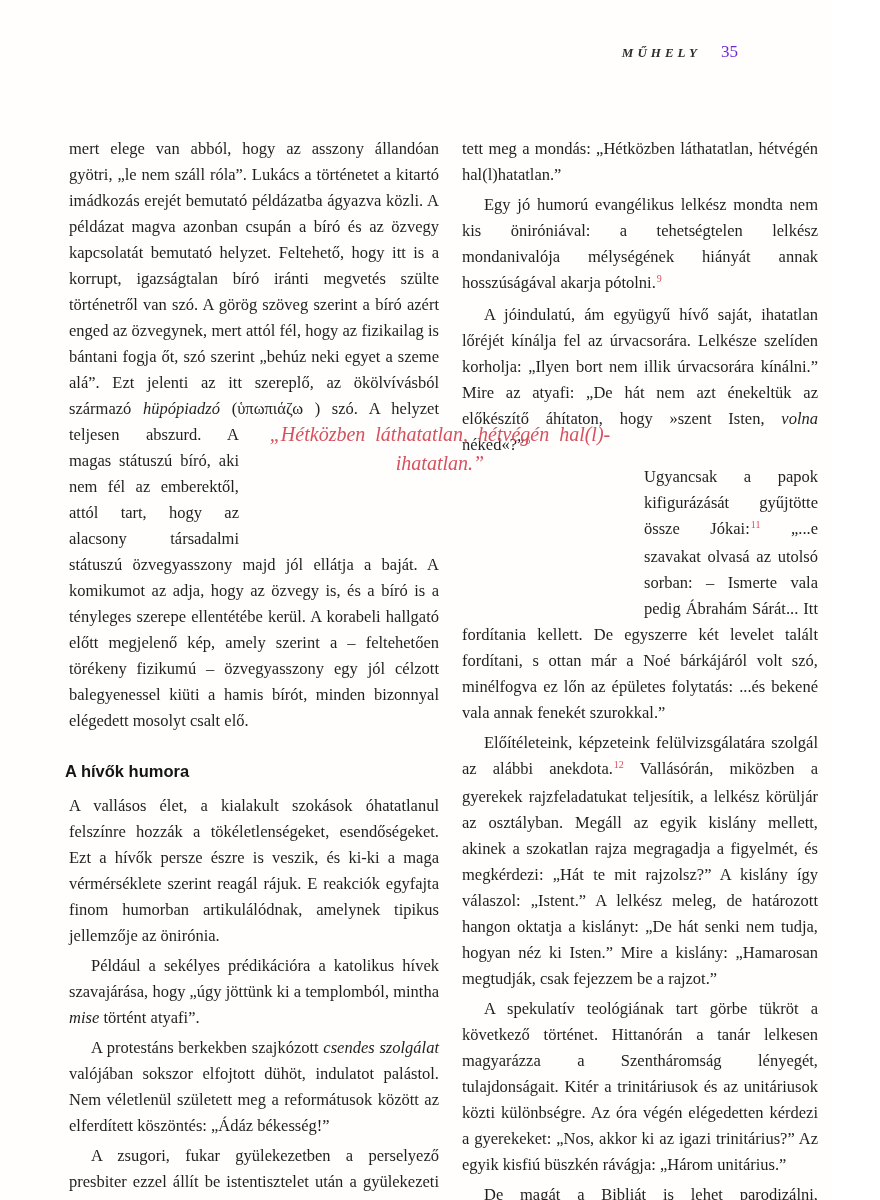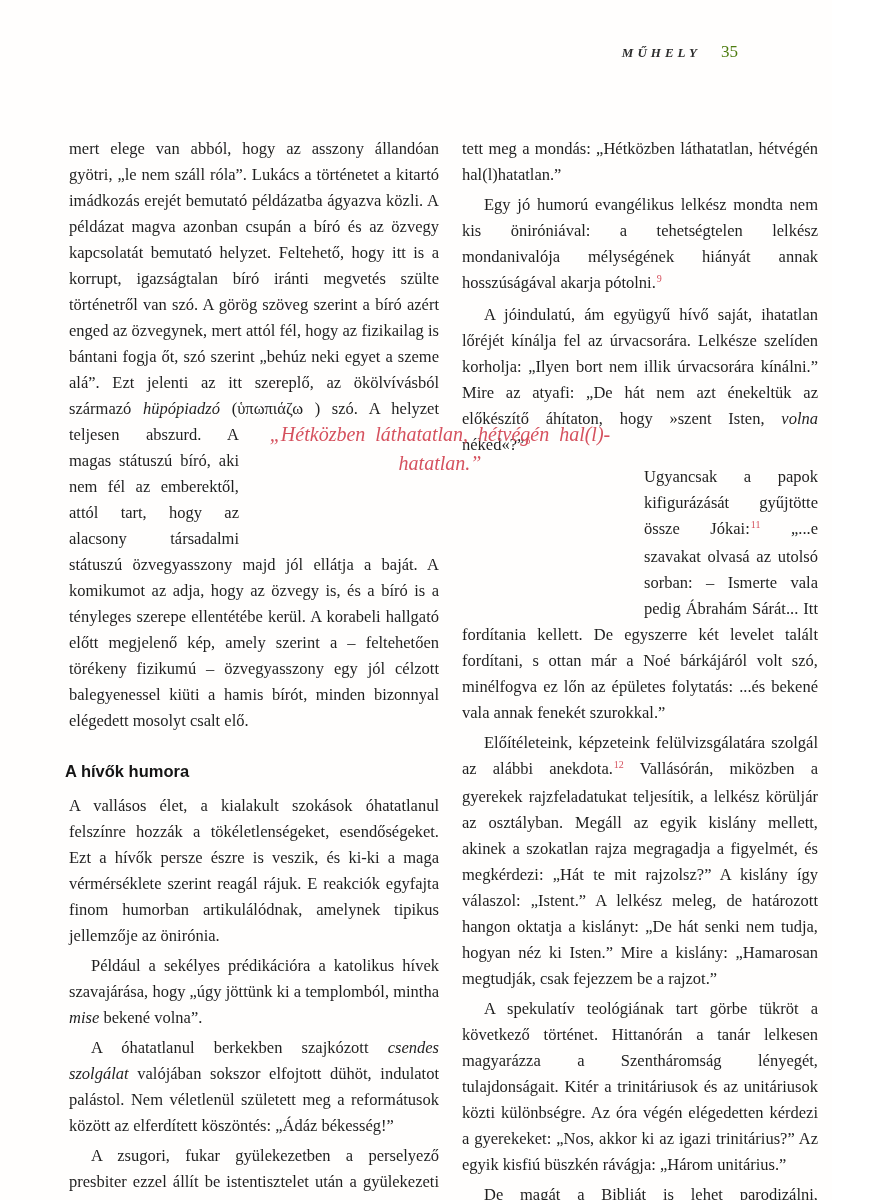--- a/index.html
+++ b/index.html
@@ -13,21 +13,21 @@
     position:absolute;top:42px;right:94px;
     display:flex;align-items:baseline;gap:20px;
   }
   .journal-name{
     font-family:"Liberation Serif",serif;
     font-weight:bold;font-style:italic;
     font-size:13px;letter-spacing:4px;color:#2e2e2e;
   }
   .page-number{
     font-family:"Liberation Serif",serif;
-    font-size:17px;color:#4d7c0f;
+    font-size:17px;color:#6d28d9;
   }
   .columns{
     position:absolute;left:65px;top:132px;width:757px;
     display:flex;gap:15px;
   }
   .col{
     font-family:"Liberation Serif",serif;
     font-size:16.5px;line-height:26px;
     color:var(--text,#1f1f1f);
     text-align:justify;
@@ -70,34 +70,34 @@
   <div class="page-header">
     <span class="journal-name">MŰHELY</span>
     <span class="page-number">35</span>
   </div>
 
   <div class="columns">
     <div class="col col-left">
         <p class="para"><span>mert elege van abból, hogy az asszony állandóan gyötri, „le nem száll róla”. Lukács a történetet a kitartó imádkozás erejét bemutató példázatba ágyazva közli. A példázat magva azonban csupán a bíró és az özvegy kapcsolatát bemutató helyzet. Feltehető, hogy itt is a korrupt, igazságtalan bíró iránti megvetés szülte történetről van szó. A görög szöveg szerint a bíró azért enged az özvegynek, mert attól fél, hogy az fizikailag is bántani fogja őt, szó szerint „behúz neki egyet a szeme alá”. Ezt jelenti az itt szereplő, az ökölvívásból származó </span><span class="it">hüpópiadzó</span><span> (ὑπωπιάζω ) szó. A helyzet teljesen </span><span class="spacer-right" style="width: 200px; height: 130px;"></span><span>abszurd. A magas státuszú bíró, aki nem fél az emberektől, attól tart, hogy az alacsony társadalmi státuszú özvegyasszony majd jól ellátja a baját. A komikumot az adja, hogy az özvegy is, és a bíró is a tényleges szerepe ellentétébe kerül. A korabeli hallgató előtt megjelenő kép, amely szerint a – feltehetően törékeny fizikumú – özvegyasszony egy jól célzott balegyenessel kiüti a hamis bírót, minden bizonnyal elégedett mosolyt csalt elő.</span></p>
         <h2 class="section-heading">A hívők humora</h2>
         <p class="para"><span>A vallásos élet, a kialakult szokások óhatatlanul felszínre hozzák a tökéletlenségeket, esendőségeket. Ezt a hívők persze észre is veszik, és ki-ki a maga vérmérséklete szerint reagál rájuk. E reakciók egyfajta finom humorban artikulálódnak, amelynek tipikus jellemzője az önirónia.</span></p>
-        <p class="para indent"><span>Például a sekélyes prédikációra a katolikus hívek szavajárása, hogy „úgy jöttünk ki a templomból, mintha </span><span class="it">mise</span><span> bekené volna”.</span></p>
-        <p class="para indent"><span>A óhatatlanul berkekben szajkózott </span><span class="it">csendes szolgálat</span><span> valójában sokszor elfojtott dühöt, indulatot palástol. Nem véletlenül született meg a reformátusok között az elferdített köszöntés: „Ádáz békesség!”</span></p>
+        <p class="para indent"><span>Például a sekélyes prédikációra a katolikus hívek szavajárása, hogy „úgy jöttünk ki a templomból, mintha </span><span class="it">mise</span><span> történt atyafi”.</span></p>
+        <p class="para indent"><span>A protestáns berkekben szajkózott </span><span class="it">csendes szolgálat</span><span> valójában sokszor elfojtott dühöt, indulatot palástol. Nem véletlenül született meg a reformátusok között az elferdített köszöntés: „Ádáz békesség!”</span></p>
         <p class="para indent"><span>A zsugori, fukar gyülekezetben a perselyező presbiter ezzel állít be istentisztelet után a gyülekezeti terembe: „Jövök, semmit nem hozva.”</span><span class="fnref">8</span></p>
         <p class="para indent"><span>A felkészületlen lelkészek kifigurázására szüle-</span></p>
       </div>
     <div class="col col-right">
         <p class="para"><span>tett meg a mondás: „Hétközben láthatatlan, hétvégén hal(l)hatatlan.”</span></p>
         <p class="para indent"><span>Egy jó humorú evangélikus lelkész mondta nem kis öniróniával: a tehetségtelen lelkész mondanivalója mélységének hiányát annak hosszúságával akarja pótolni.</span><span class="fnref">9</span></p>
         <p class="para indent"><span>A jóindulatú, ám együgyű hívő saját, ihatatlan lőréjét kínálja fel az úrvacsorára. Lelkésze szelíden korholja: „Ilyen bort nem illik úrvacsorára kínálni.” Mire az atyafi: „De hát nem azt énekeltük az előkészítő áhítaton, hogy »szent Isten, </span><span class="it">volna</span><span> néked«?”</span><span class="fnref">6</span></p>
         <p class="para"><span class="spacer-left" style="width: 182px; height: 156px;"></span><span>Ugyancsak a papok kifigurázását gyűjtötte össze Jókai:</span><span class="fnref">11</span><span> „...e szavakat olvasá az utolsó sorban: – Ismerte vala pedig Ábrahám Sárát... Itt fordítania kellett. De egyszerre két levelet talált fordítani, s ottan már a Noé bárkájáról volt szó, minélfogva ez lőn az épületes folytatás: ...és bekené vala annak fenekét szurokkal.”</span></p>
         <p class="para indent"><span>Előítéleteink, képzeteink felülvizsgálatára szolgál az alábbi anekdota.</span><span class="fnref">12</span><span> Vallásórán, miközben a gyerekek rajzfeladatukat teljesítik, a lelkész körüljár az osztályban. Megáll az egyik kislány mellett, akinek a szokatlan rajza megragadja a figyelmét, és megkérdezi: „Hát te mit rajzolsz?” A kislány így válaszol: „Istent.” A lelkész meleg, de határozott hangon oktatja a kislányt: „De hát senki nem tudja, hogyan néz ki Isten.” Mire a kislány: „Hamarosan megtudják, csak fejezzem be a rajzot.”</span></p>
         <p class="para indent"><span>A spekulatív teológiának tart görbe tükröt a következő történet. Hittanórán a tanár lelkesen magyarázza a Szentháromság lényegét, tulajdonságait. Kitér a trinitáriusok és az unitáriusok közti különbségre. Az óra végén elégedetten kérdezi a gyerekeket: „Nos, akkor ki az igazi trinitárius?” Az egyik kisfiú büszkén rávágja: „Három unitárius.”</span></p>
         <p class="para indent"><span>De magát a Bibliát is lehet parodizálni, mindenfajta bántó él nélkül. Ilyen Roark Bradford </span><span class="it">Ádám apánk és gyermekei</span></p>
       </div>
   </div>
 
   <div class="pullquote">
     <span class="pq-line">„Hétközben láthatatlan, hétvégén hal(l)-</span>
-    <span class="pq-line">hatatlan.”</span>
+    <span class="pq-line">ihatatlan.”</span>
   </div>
 
 </div>
 
 </body></html>

